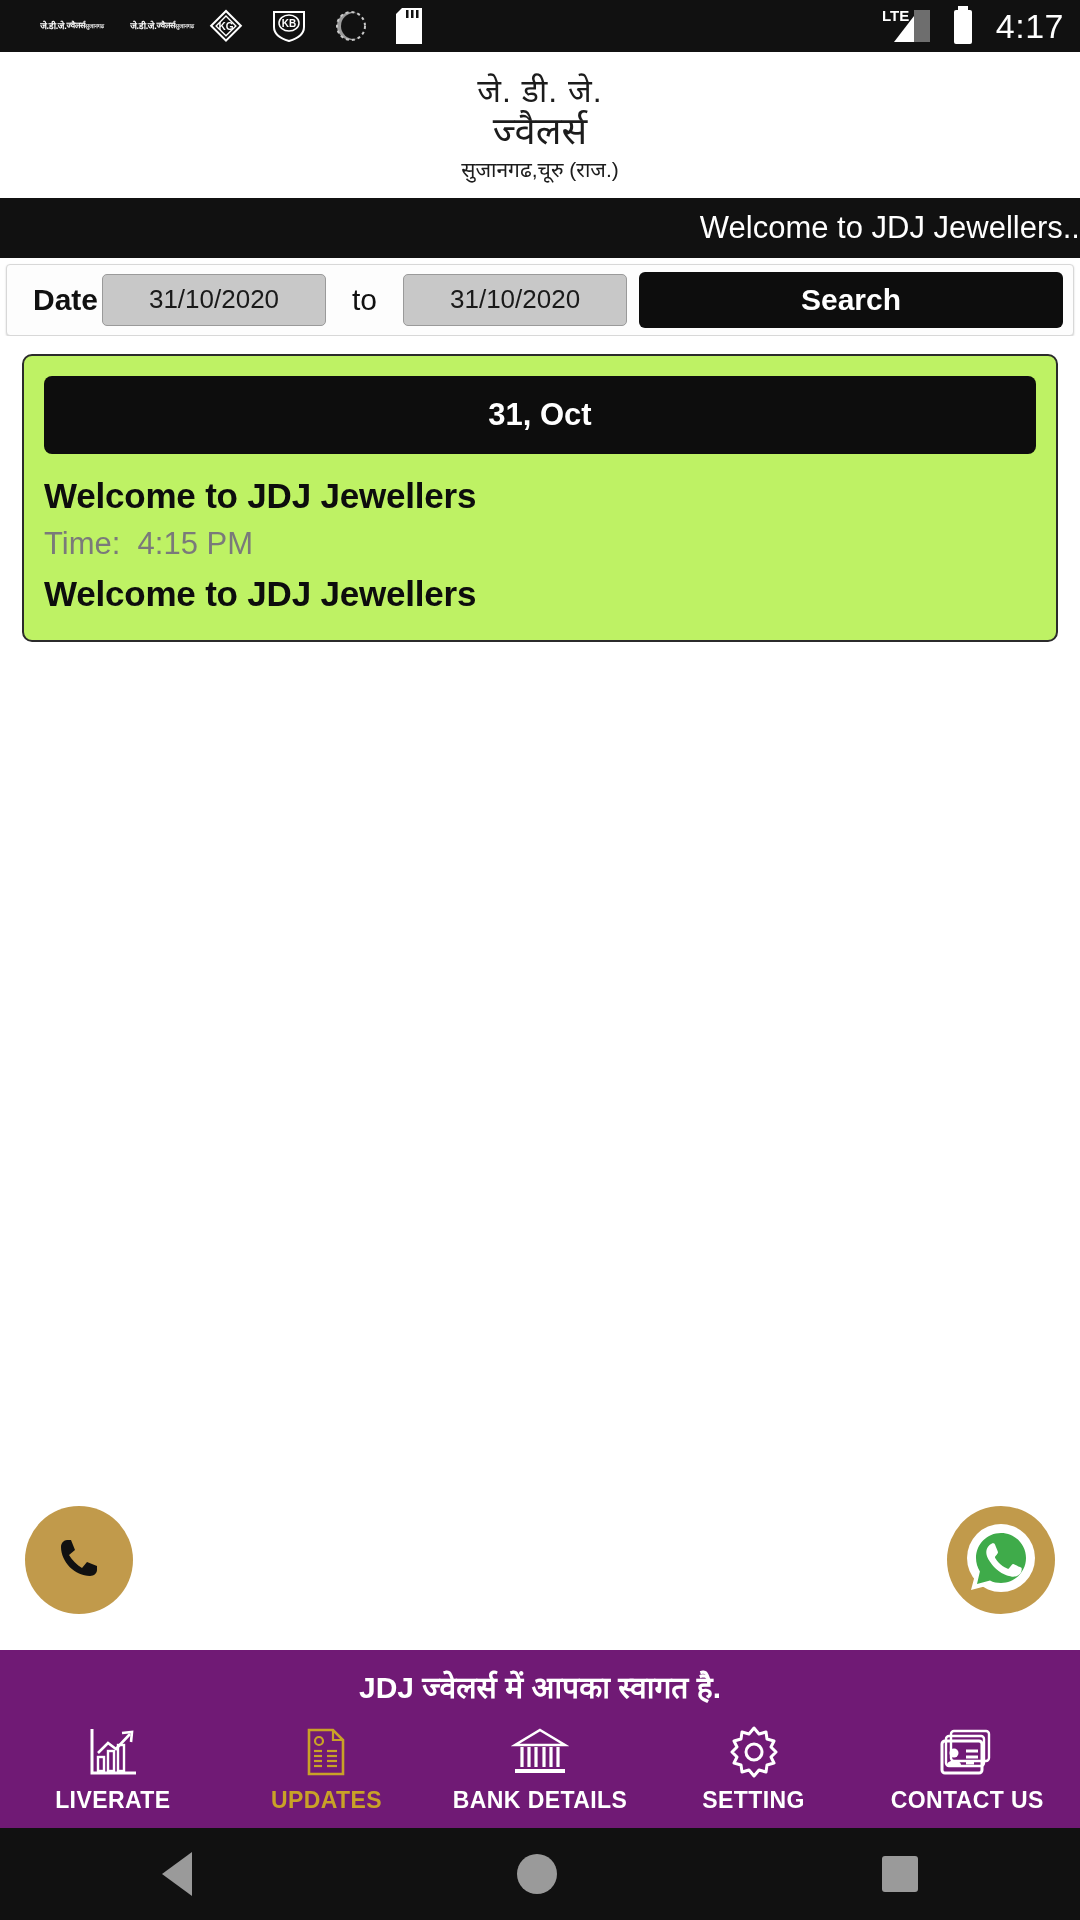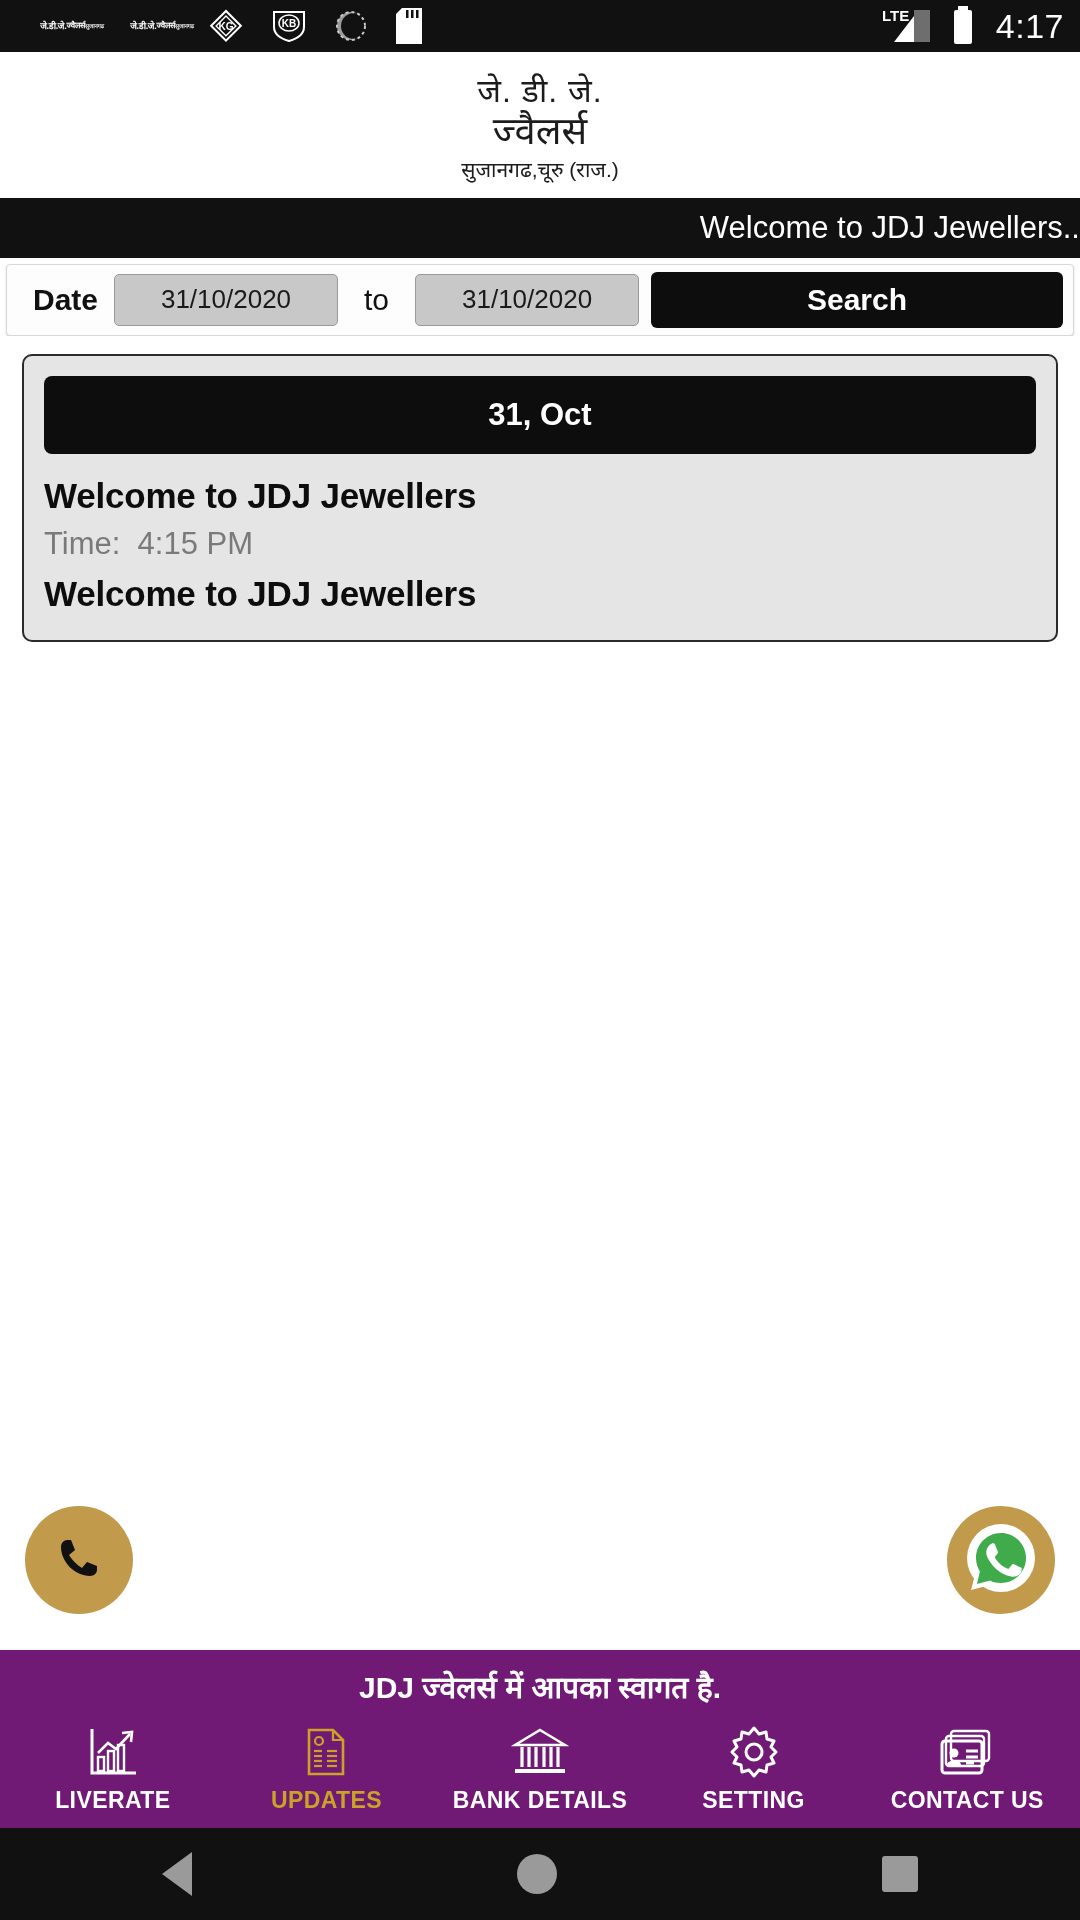--- a/index.html
+++ b/index.html
@@ -43,40 +43,40 @@
   }
 
   
   .search-row {
     margin:6px 6px 0; height:72px;
     background:#fdfdfd; border:1px solid #d8d8d8; border-radius:4px;
     box-shadow:0 1px 2px rgba(0,0,0,.18);
     display:flex; align-items:center; padding:0 10px; gap:0;
     flex:0 0 72px;
   }
-  .date-label { font-size:30px; font-weight:bold; color:#111; padding:0 16px 0 16px; }
+  .date-label { font-size:30px; font-weight:bold; color:#111; padding:0 4px 0 16px; }
   .date-field {
     width:224px; height:52px; background:#c8c8c8;
     border:1px solid #9a9a9a; border-radius:5px;
     display:flex; align-items:center; justify-content:center;
     font-size:26px; color:#1a1a1a; font-weight:500;
   }
   .to-label { font-size:30px; color:#111; padding:0 26px; }
   .search-btn {
     flex:1; height:56px; margin-left:12px;
     background:#0d0d0d; color:#fff; border-radius:6px;
     display:flex; align-items:center; justify-content:center;
     font-size:30px; font-weight:bold;
   }
 
   
   .content { flex:1; background:#fff; position:relative; }
   .card {
     margin:18px 22px 0; border:2px solid #2b2b2b; border-radius:10px;
-    background:#e5e5e5; padding:20px 20px 26px;
+    background:#bef264; padding:20px 20px 26px;
   }
   .card-head {
     background:#0d0d0d; color:#fff; border-radius:8px;
     height:78px; display:flex; align-items:center; justify-content:center;
     font-size:31px; font-weight:bold;
   }
   .card-title { font-size:35px; font-weight:bold; color:#0d0d0d; margin-top:22px; letter-spacing:-.2px; }
   .card-time { font-size:31px; color:#7a7a7a; margin-top:10px; }
   .card-msg { font-size:35px; font-weight:bold; color:#0d0d0d; margin-top:12px; letter-spacing:-.2px; }
 

